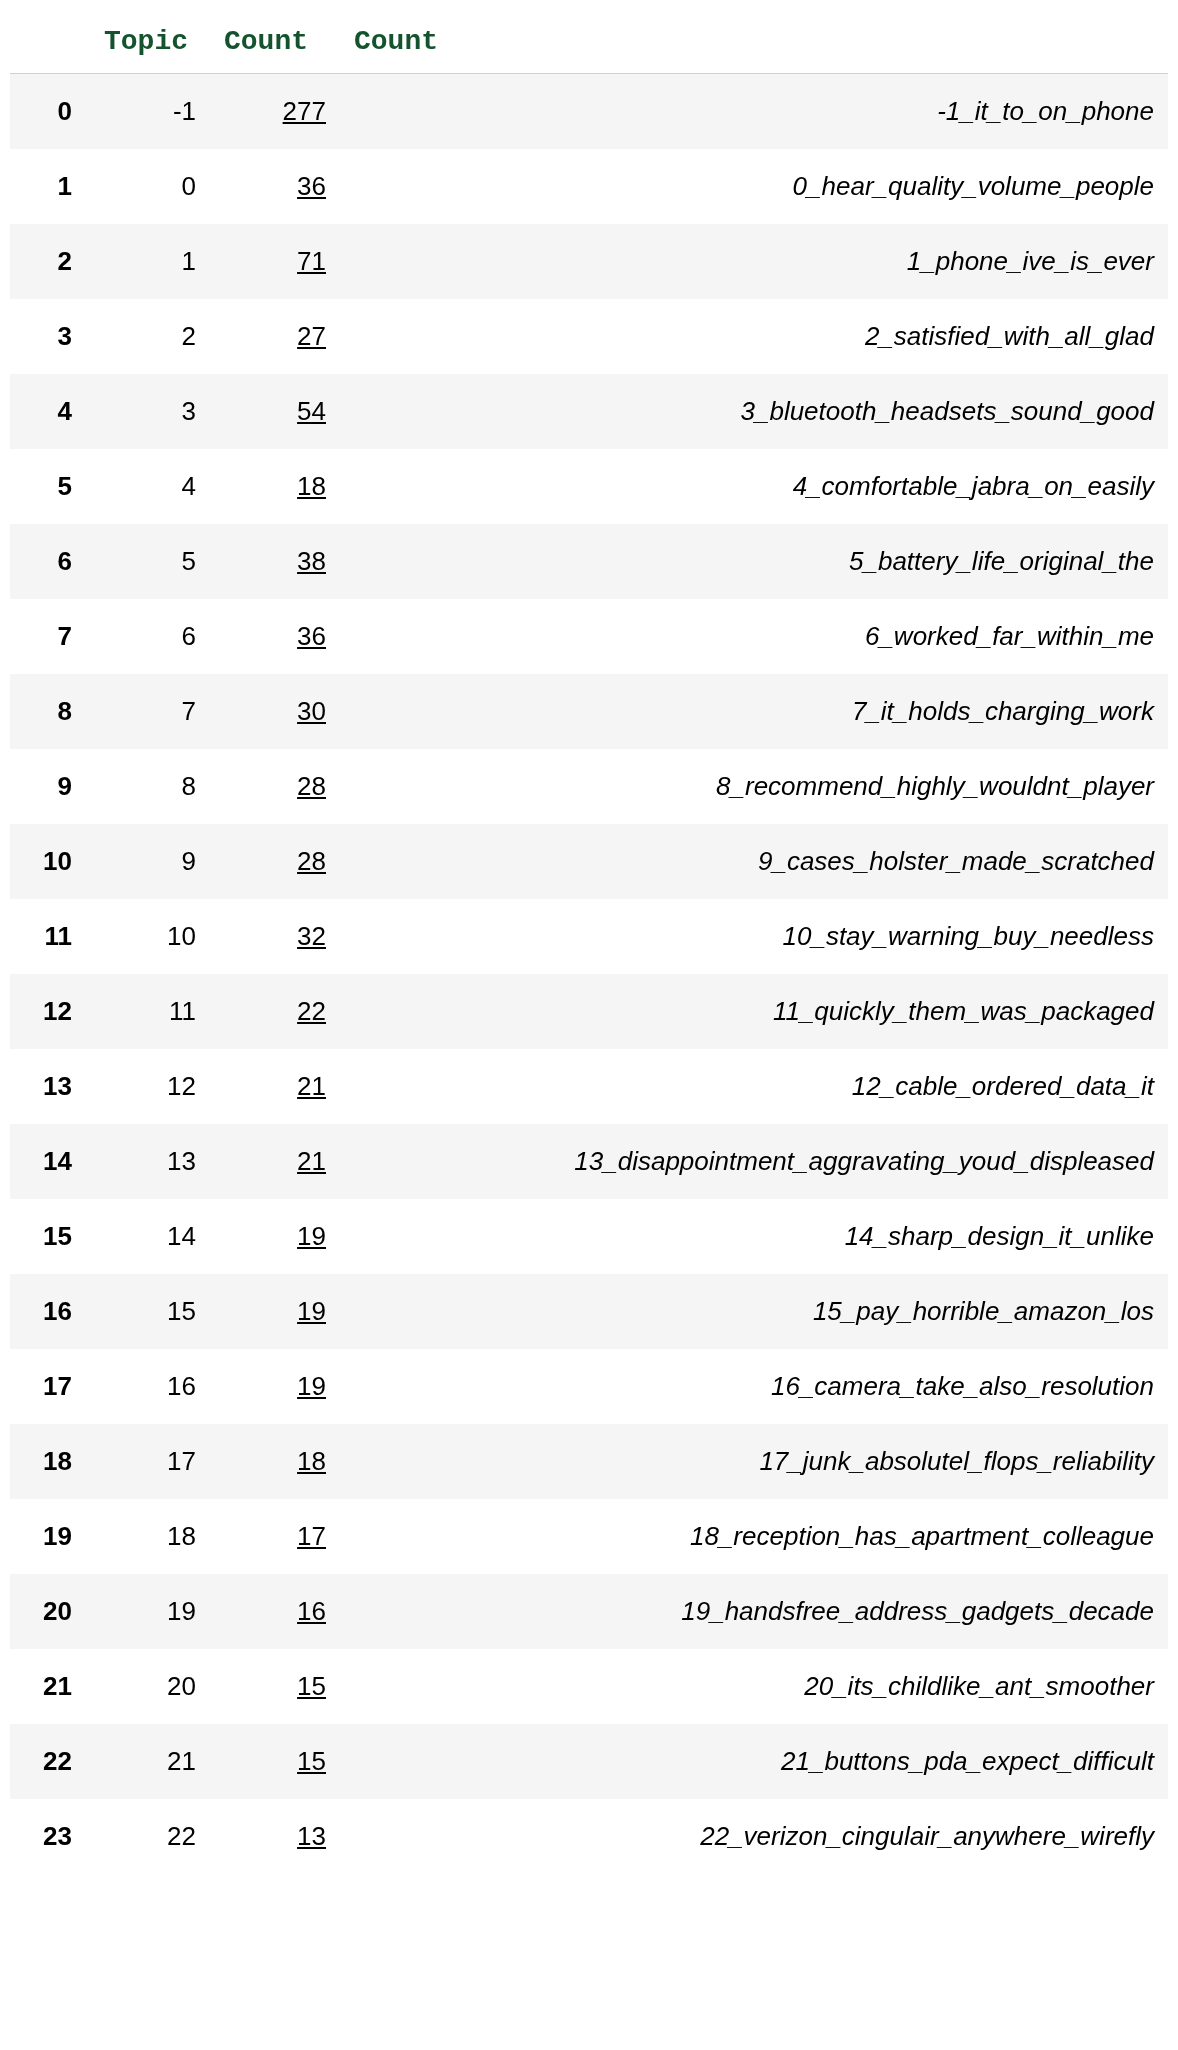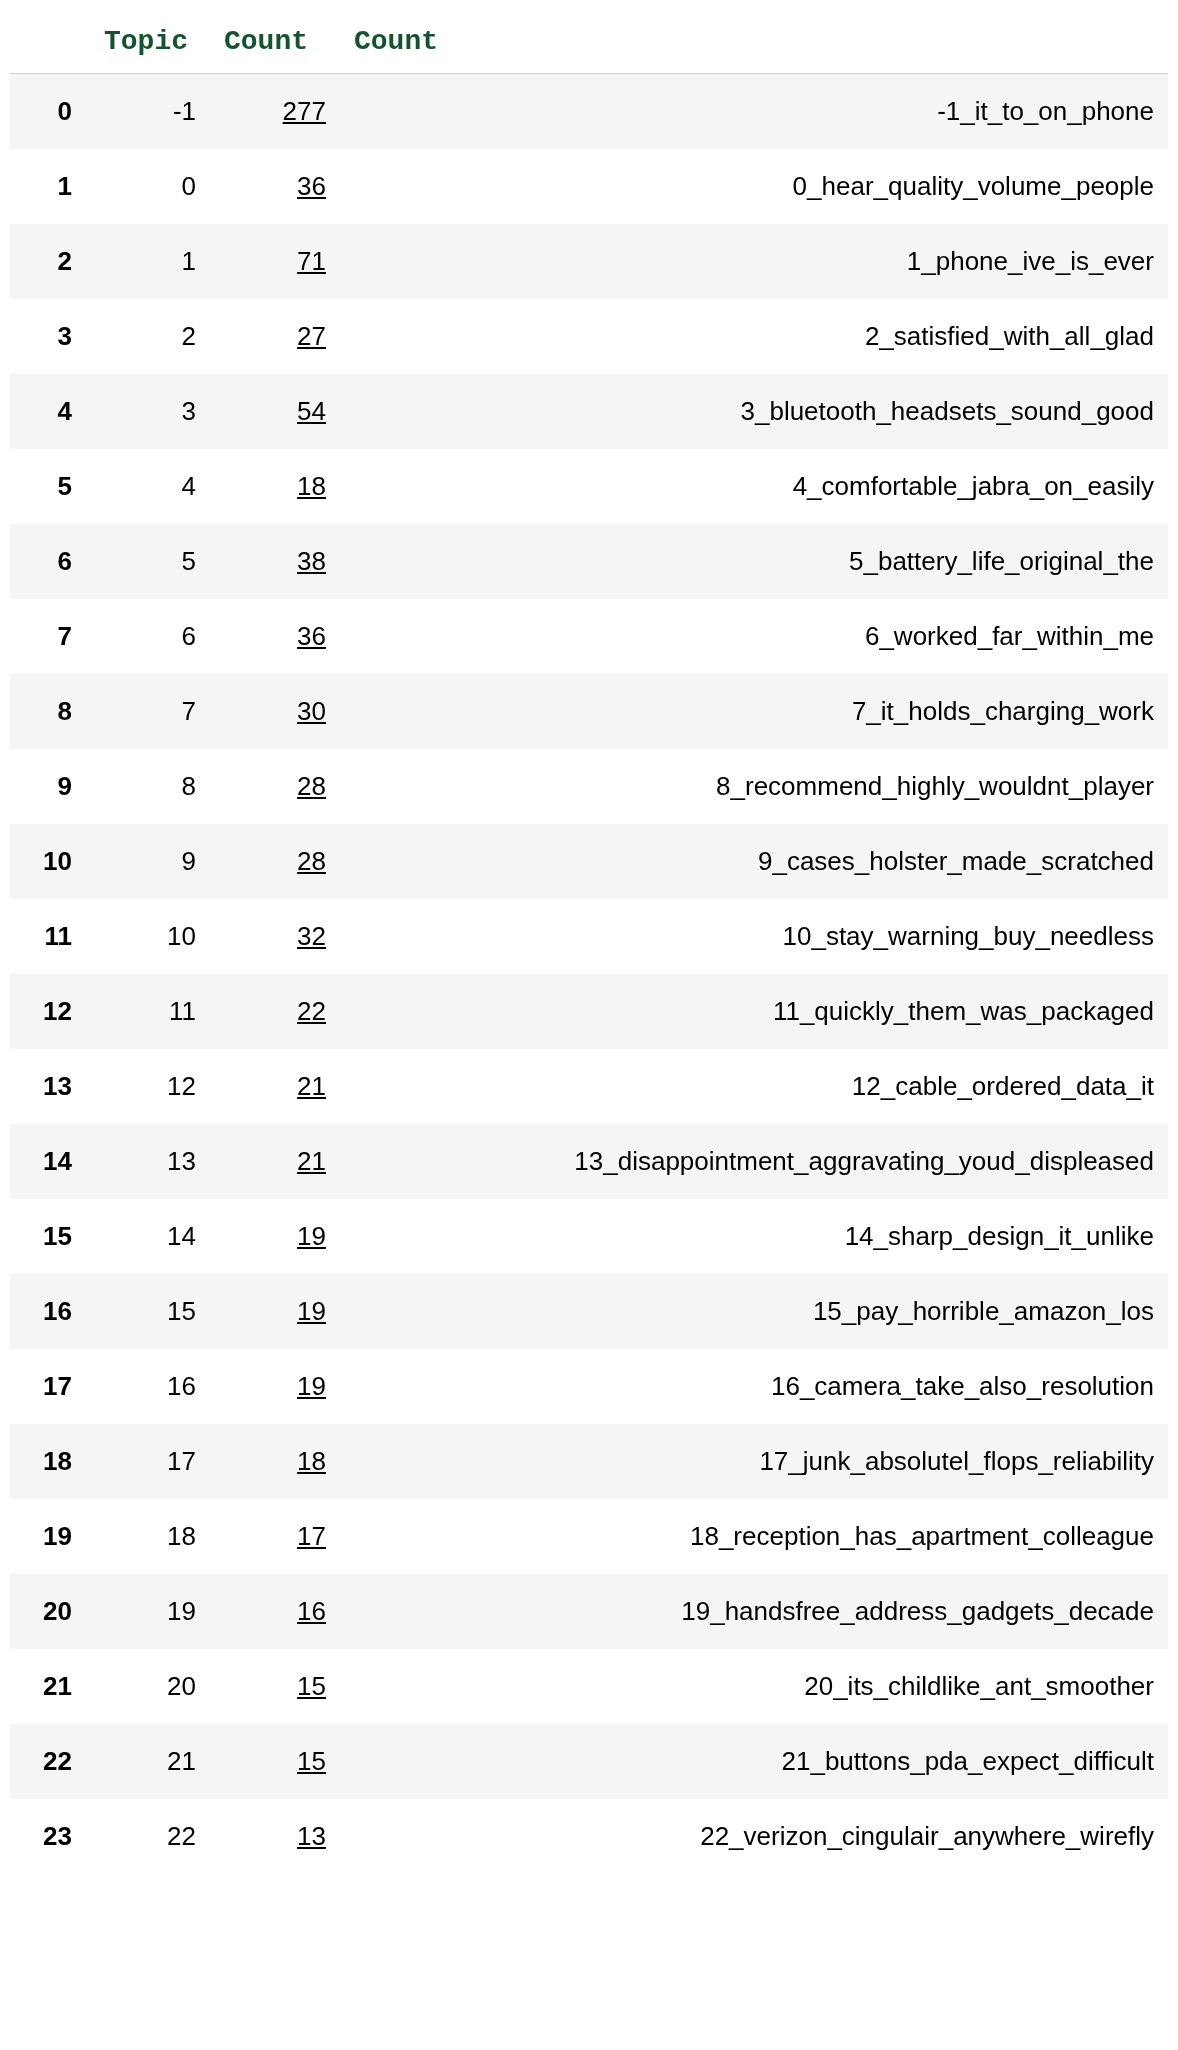--- a/index.html
+++ b/index.html
@@ -43,20 +43,21 @@
     }
     tbody td.topic-cell {
       width: 120px;
     }
     tbody td.count-cell {
       width: 130px;
       text-decoration: underline;
     }
     tbody td.name-cell {
       text-align: right;
+      font-style: italic;
     }
     tbody tr:nth-child(odd) {
       background-color: #f5f5f5;
     }
     tbody tr:nth-child(even) {
       background-color: #ffffff;
     }
   </style>
 </head>
 <body>

